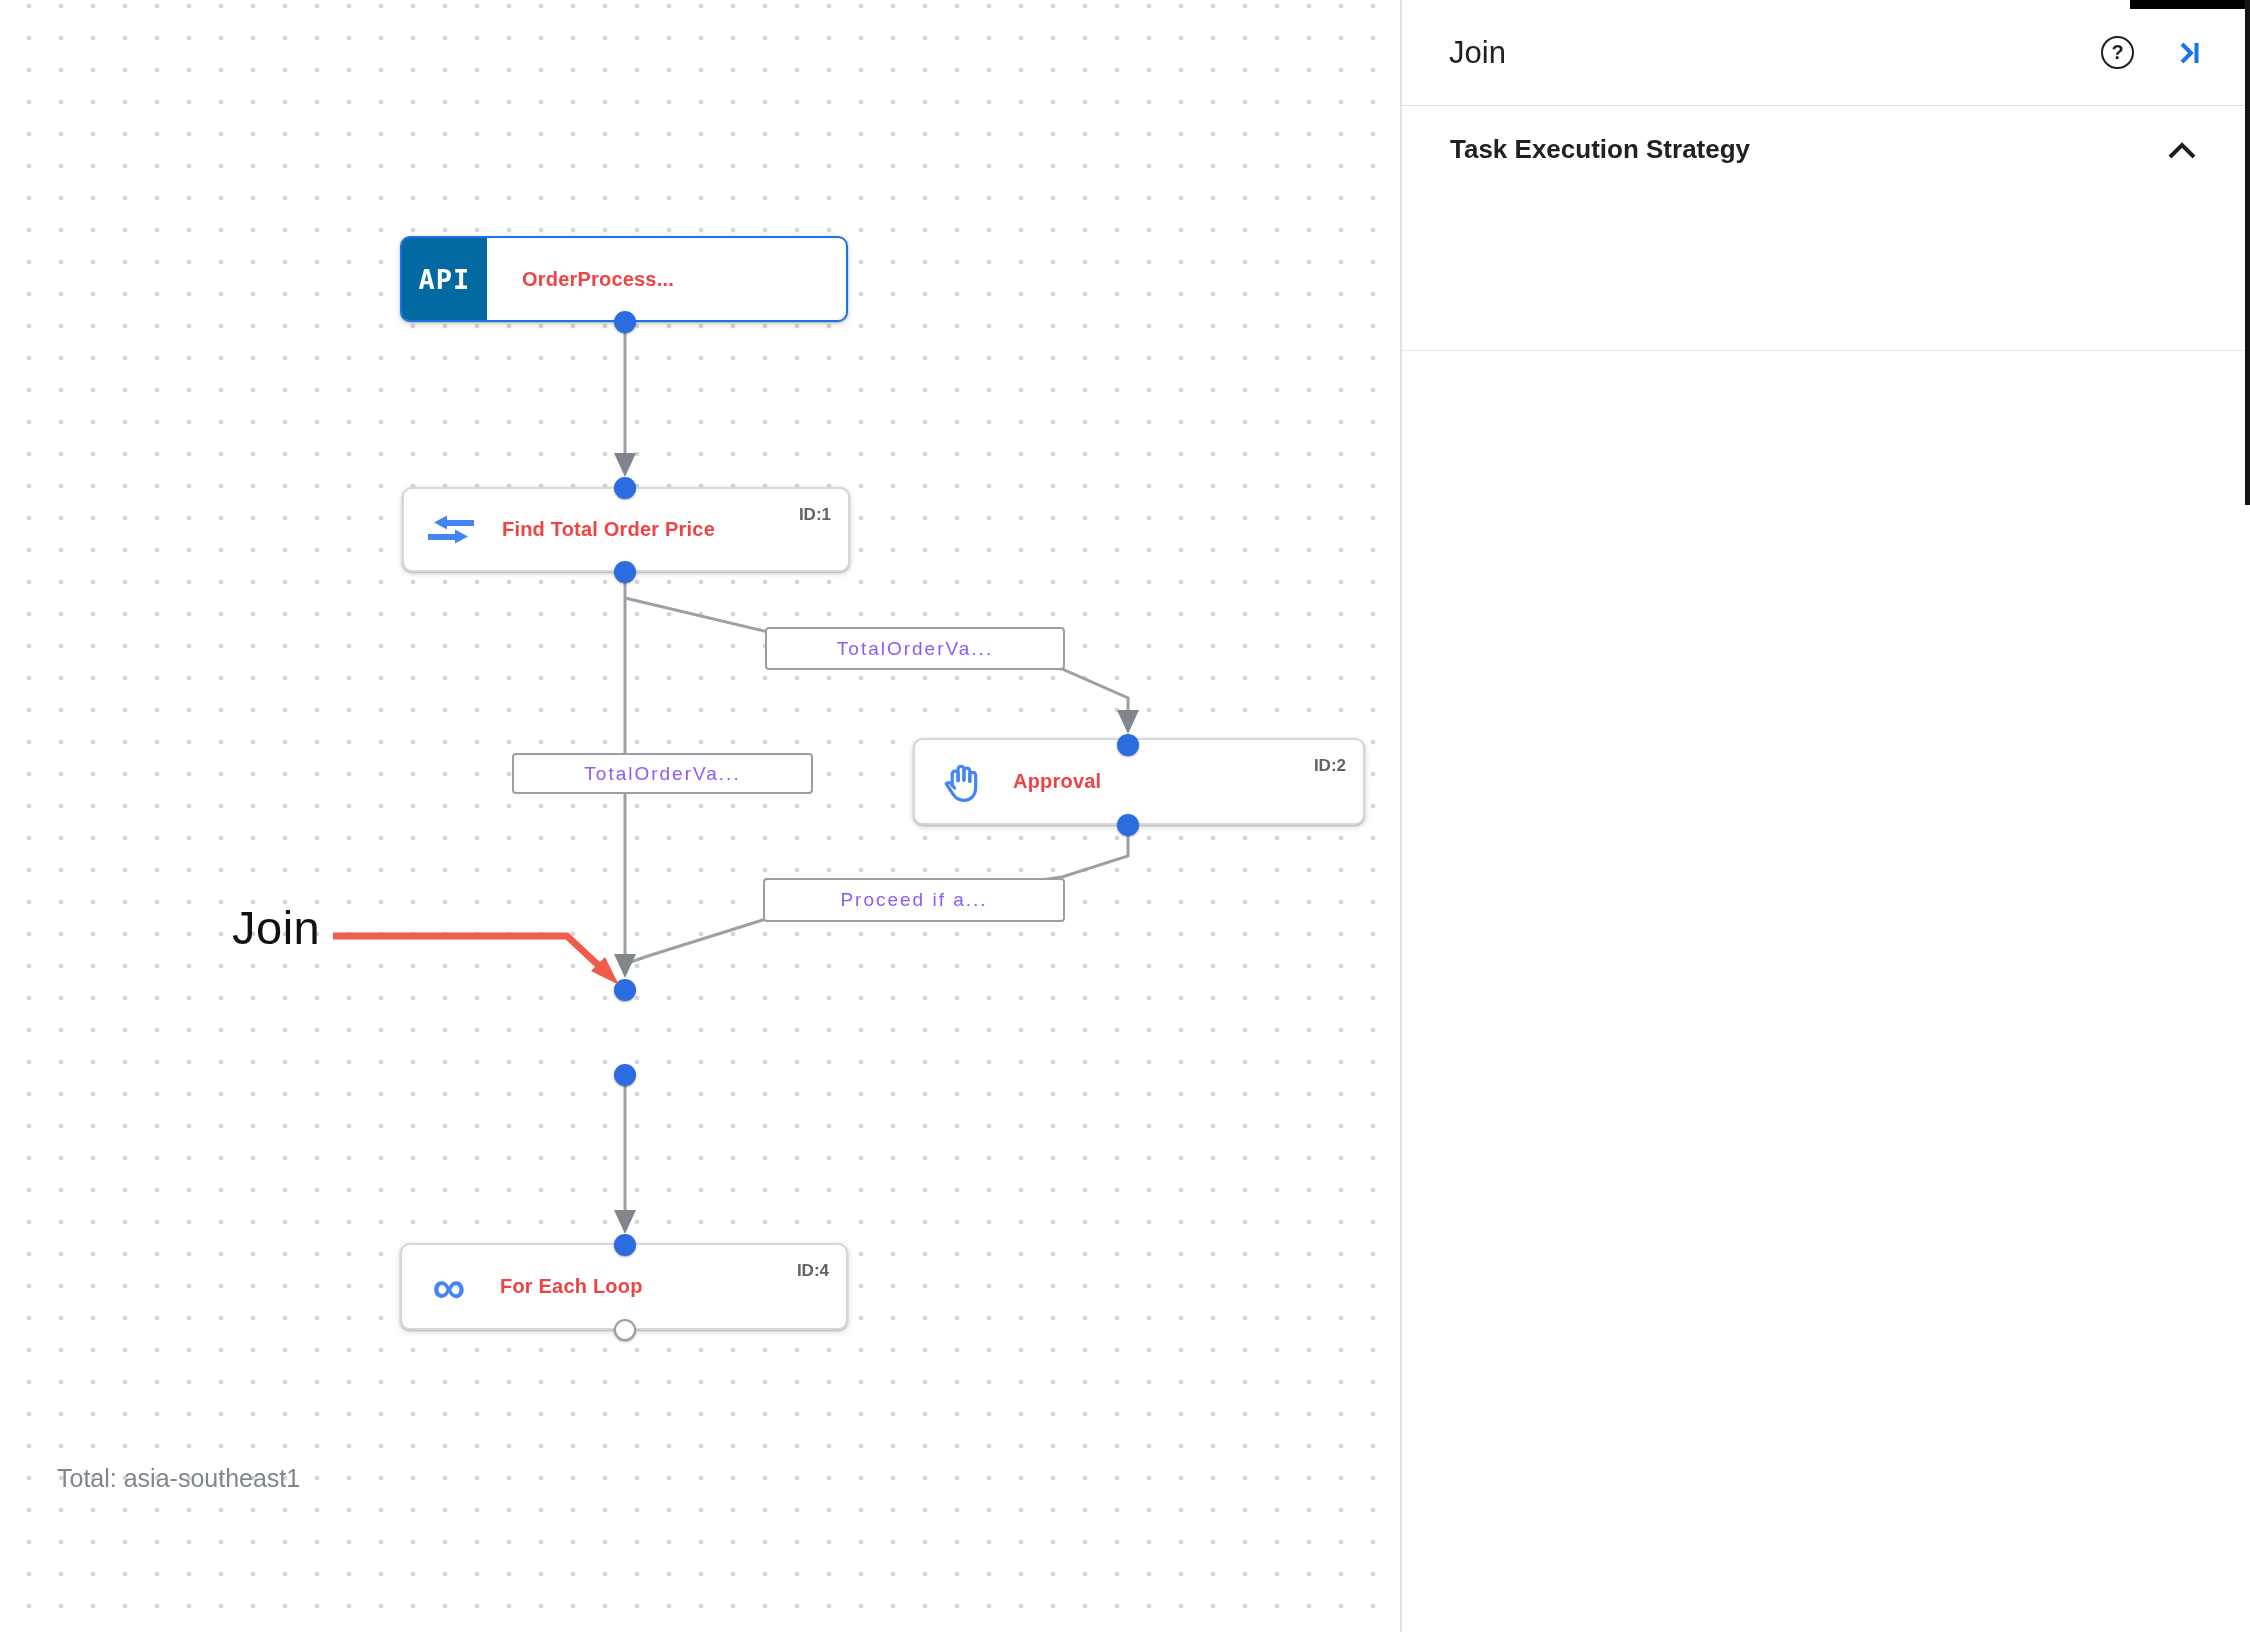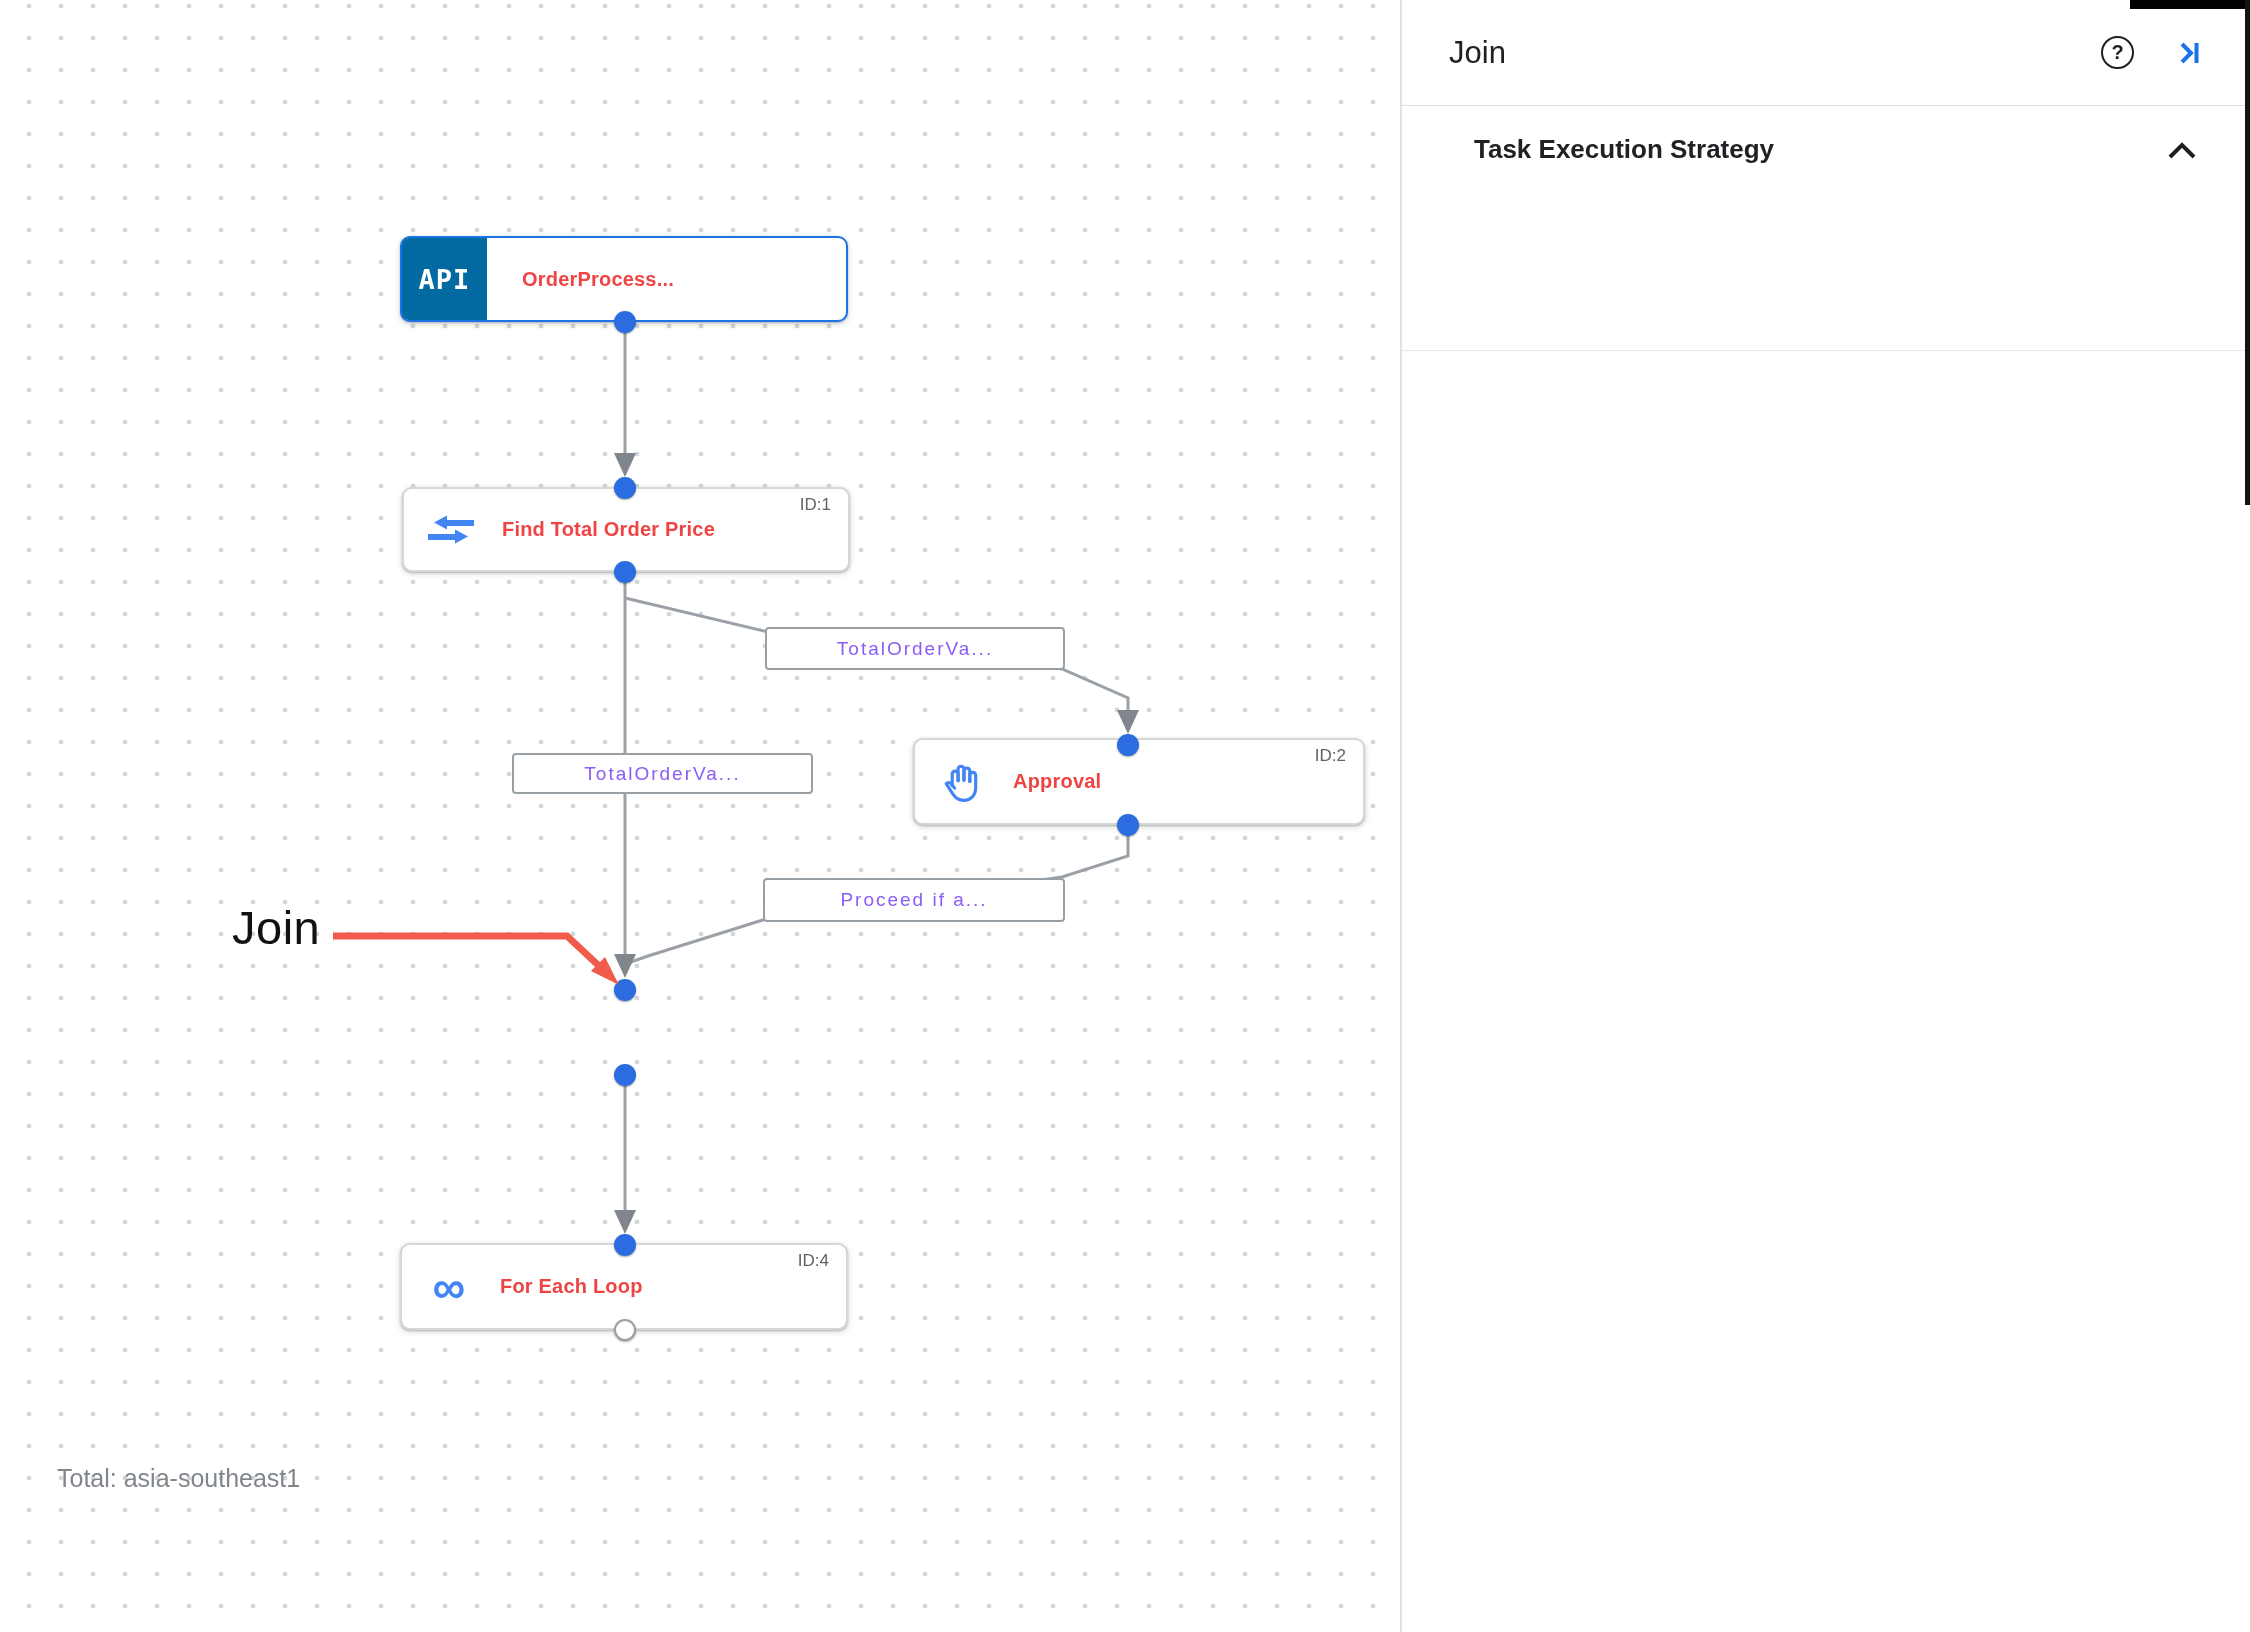--- a/index.html
+++ b/index.html
@@ -10,21 +10,21 @@
   #canvas{position:absolute;left:0;top:0;width:1400px;height:1632px;background:#fff;
           background-image:radial-gradient(circle,#d3d6da 2.1px,transparent 2.7px);
           background-size:32px 32px;background-position:13px 22px;}
   #edges,#overlay{position:absolute;left:0;top:0;pointer-events:none;}
   #edges{z-index:1;} #overlay{z-index:8;}
 
   .node{position:absolute;background:#fff;border:2px solid #d5d8db;border-radius:10px;
         box-shadow:0 1px 2px rgba(60,64,67,.3),0 2px 5px 1px rgba(60,64,67,.15);
         display:flex;align-items:center;z-index:3;box-sizing:border-box;}
   .node .node-title{font-size:20px;font-weight:700;color:#ef4444;letter-spacing:.2px;}
-  .node .node-id{position:absolute;top:6px;right:17px;font-size:17px;font-weight:400;color:#5f6368;}
+  .node .node-id{position:absolute;top:16px;right:17px;font-size:17px;font-weight:700;color:#5f6368;}
   .node .node-icon{display:flex;align-items:center;justify-content:center;width:50px;margin:0 26px 0 22px;}
 
   .node.trigger{border-color:#1a73e8;padding:0;}
   .api-badge{position:absolute;left:0;top:0;bottom:0;width:85px;background:#0369a1;
              border-radius:7px 0 0 7px;display:flex;align-items:center;justify-content:center;
              color:#fff;font-family:"DejaVu Sans Mono",monospace;font-weight:700;font-size:27px;letter-spacing:1px;}
   .node.trigger .node-title{margin-left:120px;}
 
   .loop-glyph{font-size:46px;line-height:30px;font-weight:700;color:#4285f4;}
 
@@ -44,21 +44,21 @@
   #panel{position:absolute;left:1400px;top:0;width:850px;height:1632px;background:#fff;
          border-left:2px solid #e0e2e5;box-sizing:border-box;z-index:10;}
   #panel-header{height:106px;border-bottom:1px solid #dadce0;display:flex;align-items:center;
                 padding:0 44px 0 47px;box-sizing:border-box;}
   #panel-title{font-size:31px;color:#202124;flex:1;}
   .hdr-icons{display:flex;align-items:center;gap:38px;}
   #help-icon{width:33px;height:33px;border:2.5px solid #1f1f1f;border-radius:50%;
              display:flex;align-items:center;justify-content:center;
              font-size:20px;font-weight:700;color:#1f1f1f;box-sizing:border-box;}
   #section-row{display:flex;align-items:center;justify-content:space-between;
-               padding:28px 52px 0 72px;}
+               padding:28px 52px 0 48px;}
   #section-title{font-size:26px;font-weight:700;color:#202124;}
   #select-box{position:relative;margin:24px 32px 0 32px;width:786px;height:68px;
               border:1.5px solid #75777a;border-radius:8px;box-sizing:border-box;
               display:flex;align-items:center;padding:0 24px;}
   #select-label{position:absolute;left:13px;top:-13px;background:#fff;padding:0 9px;
                 font-size:19px;font-weight:700;color:#1f1f1f;line-height:22px;}
   #select-value{flex:1;font-size:22px;color:#1f1f1f;}
   #select-caret{width:0;height:0;border-left:10px solid transparent;border-right:10px solid transparent;
                 border-top:12px solid #454a4e;}
   #section-divider{position:absolute;left:0;top:350px;width:850px;height:1px;background:#e7e8ea;}

